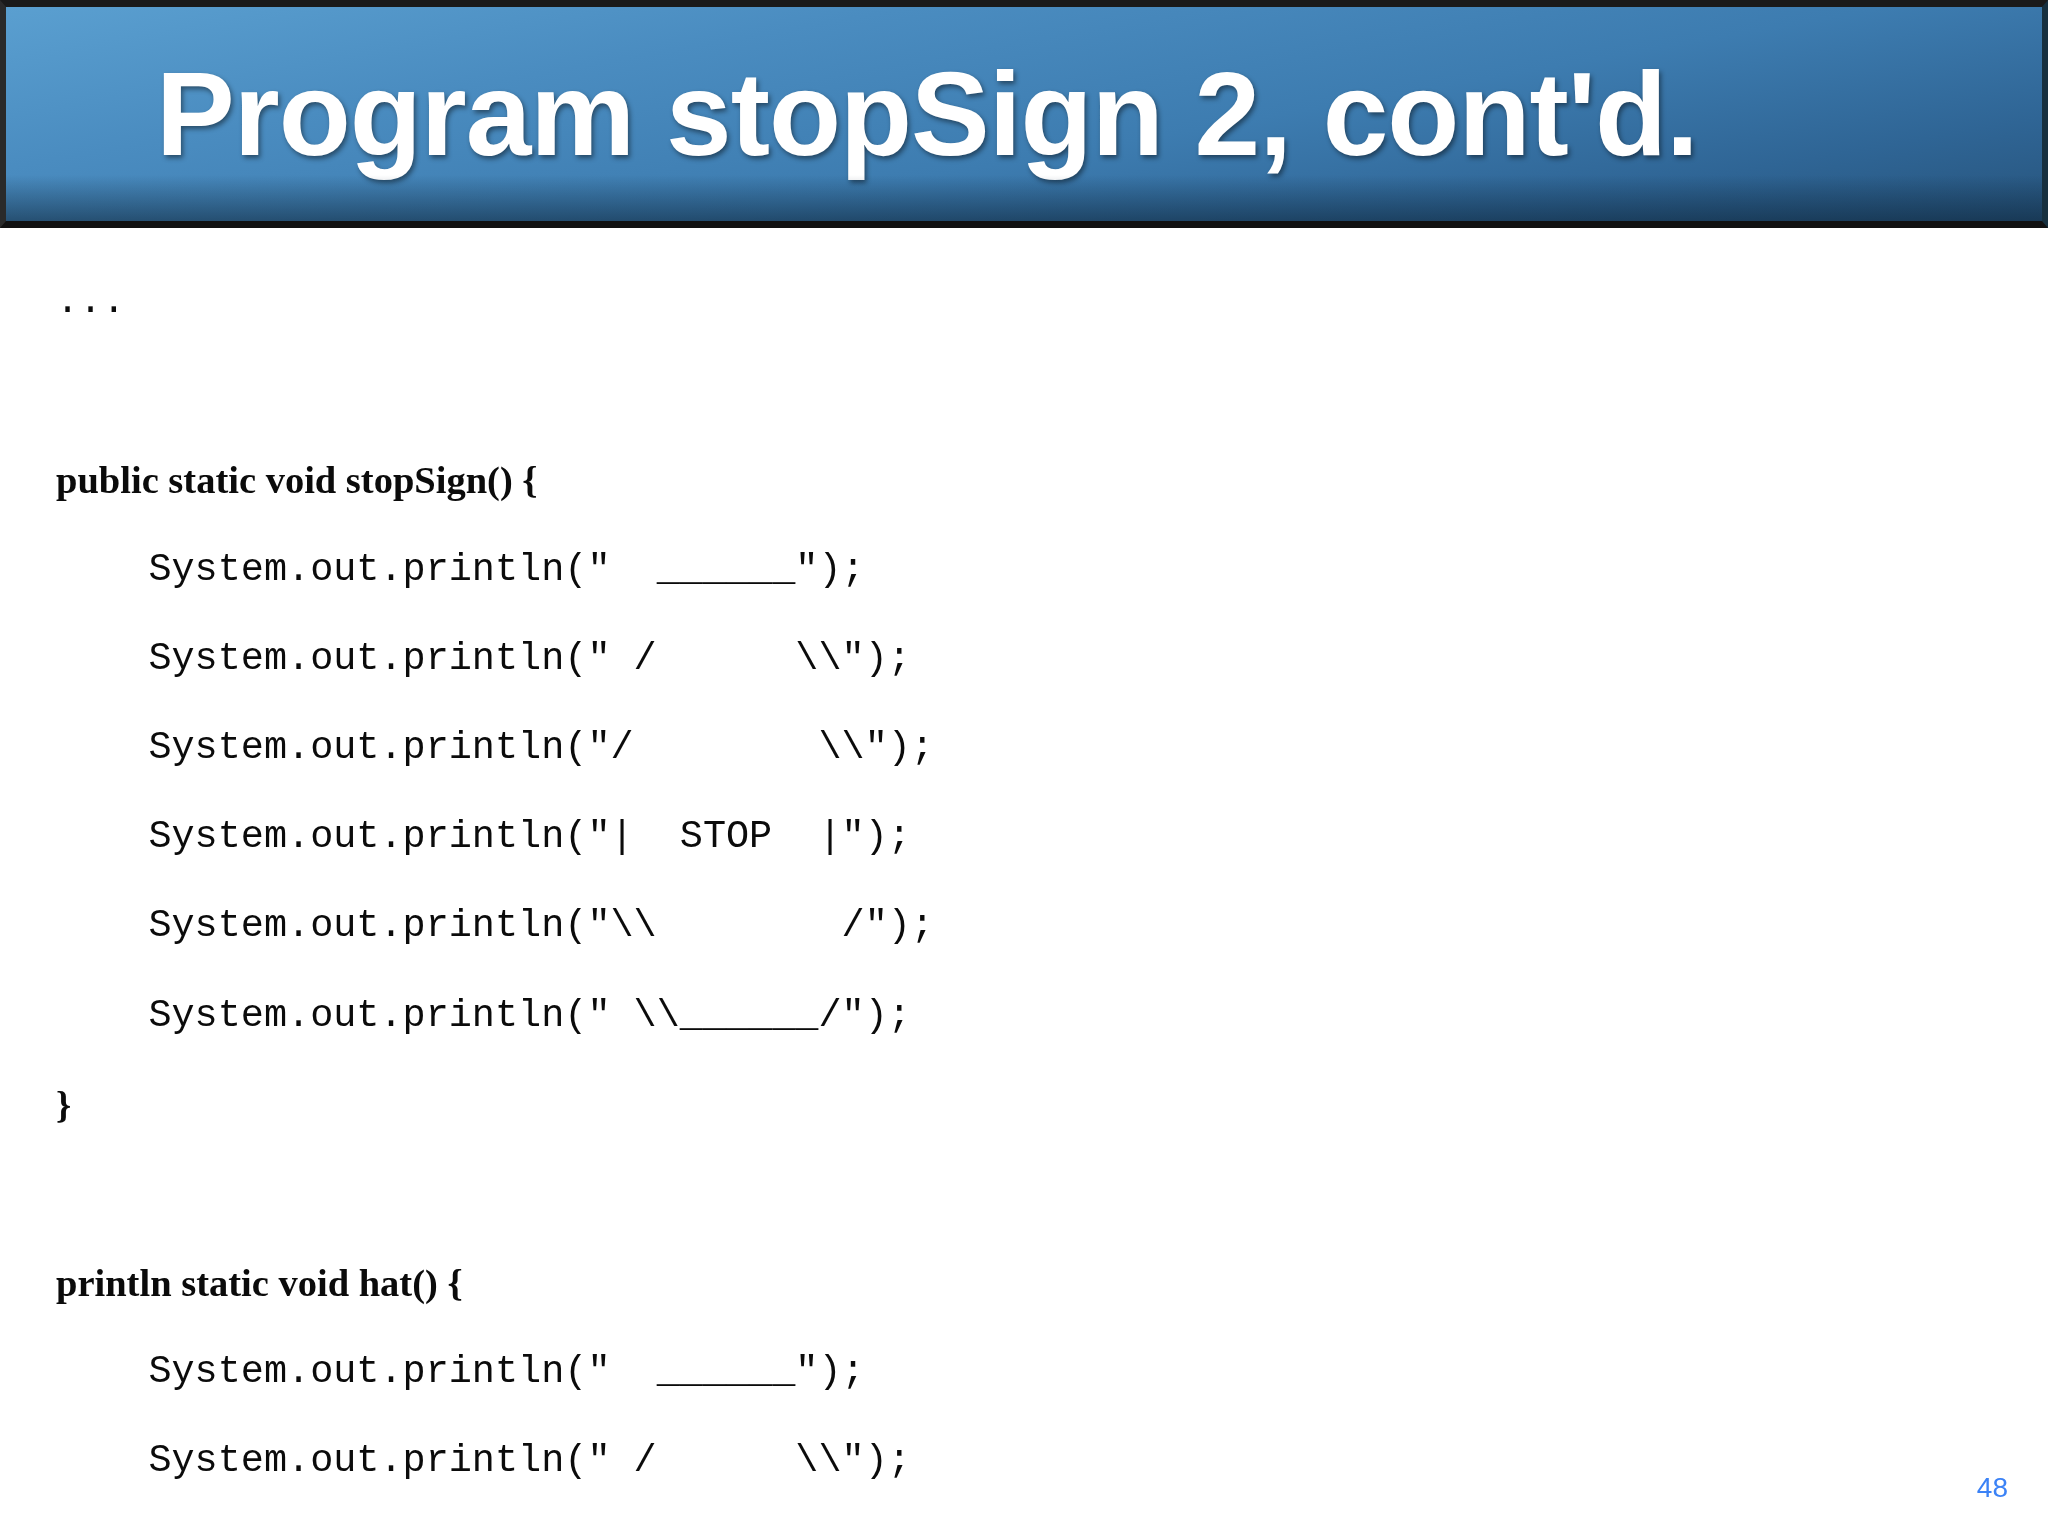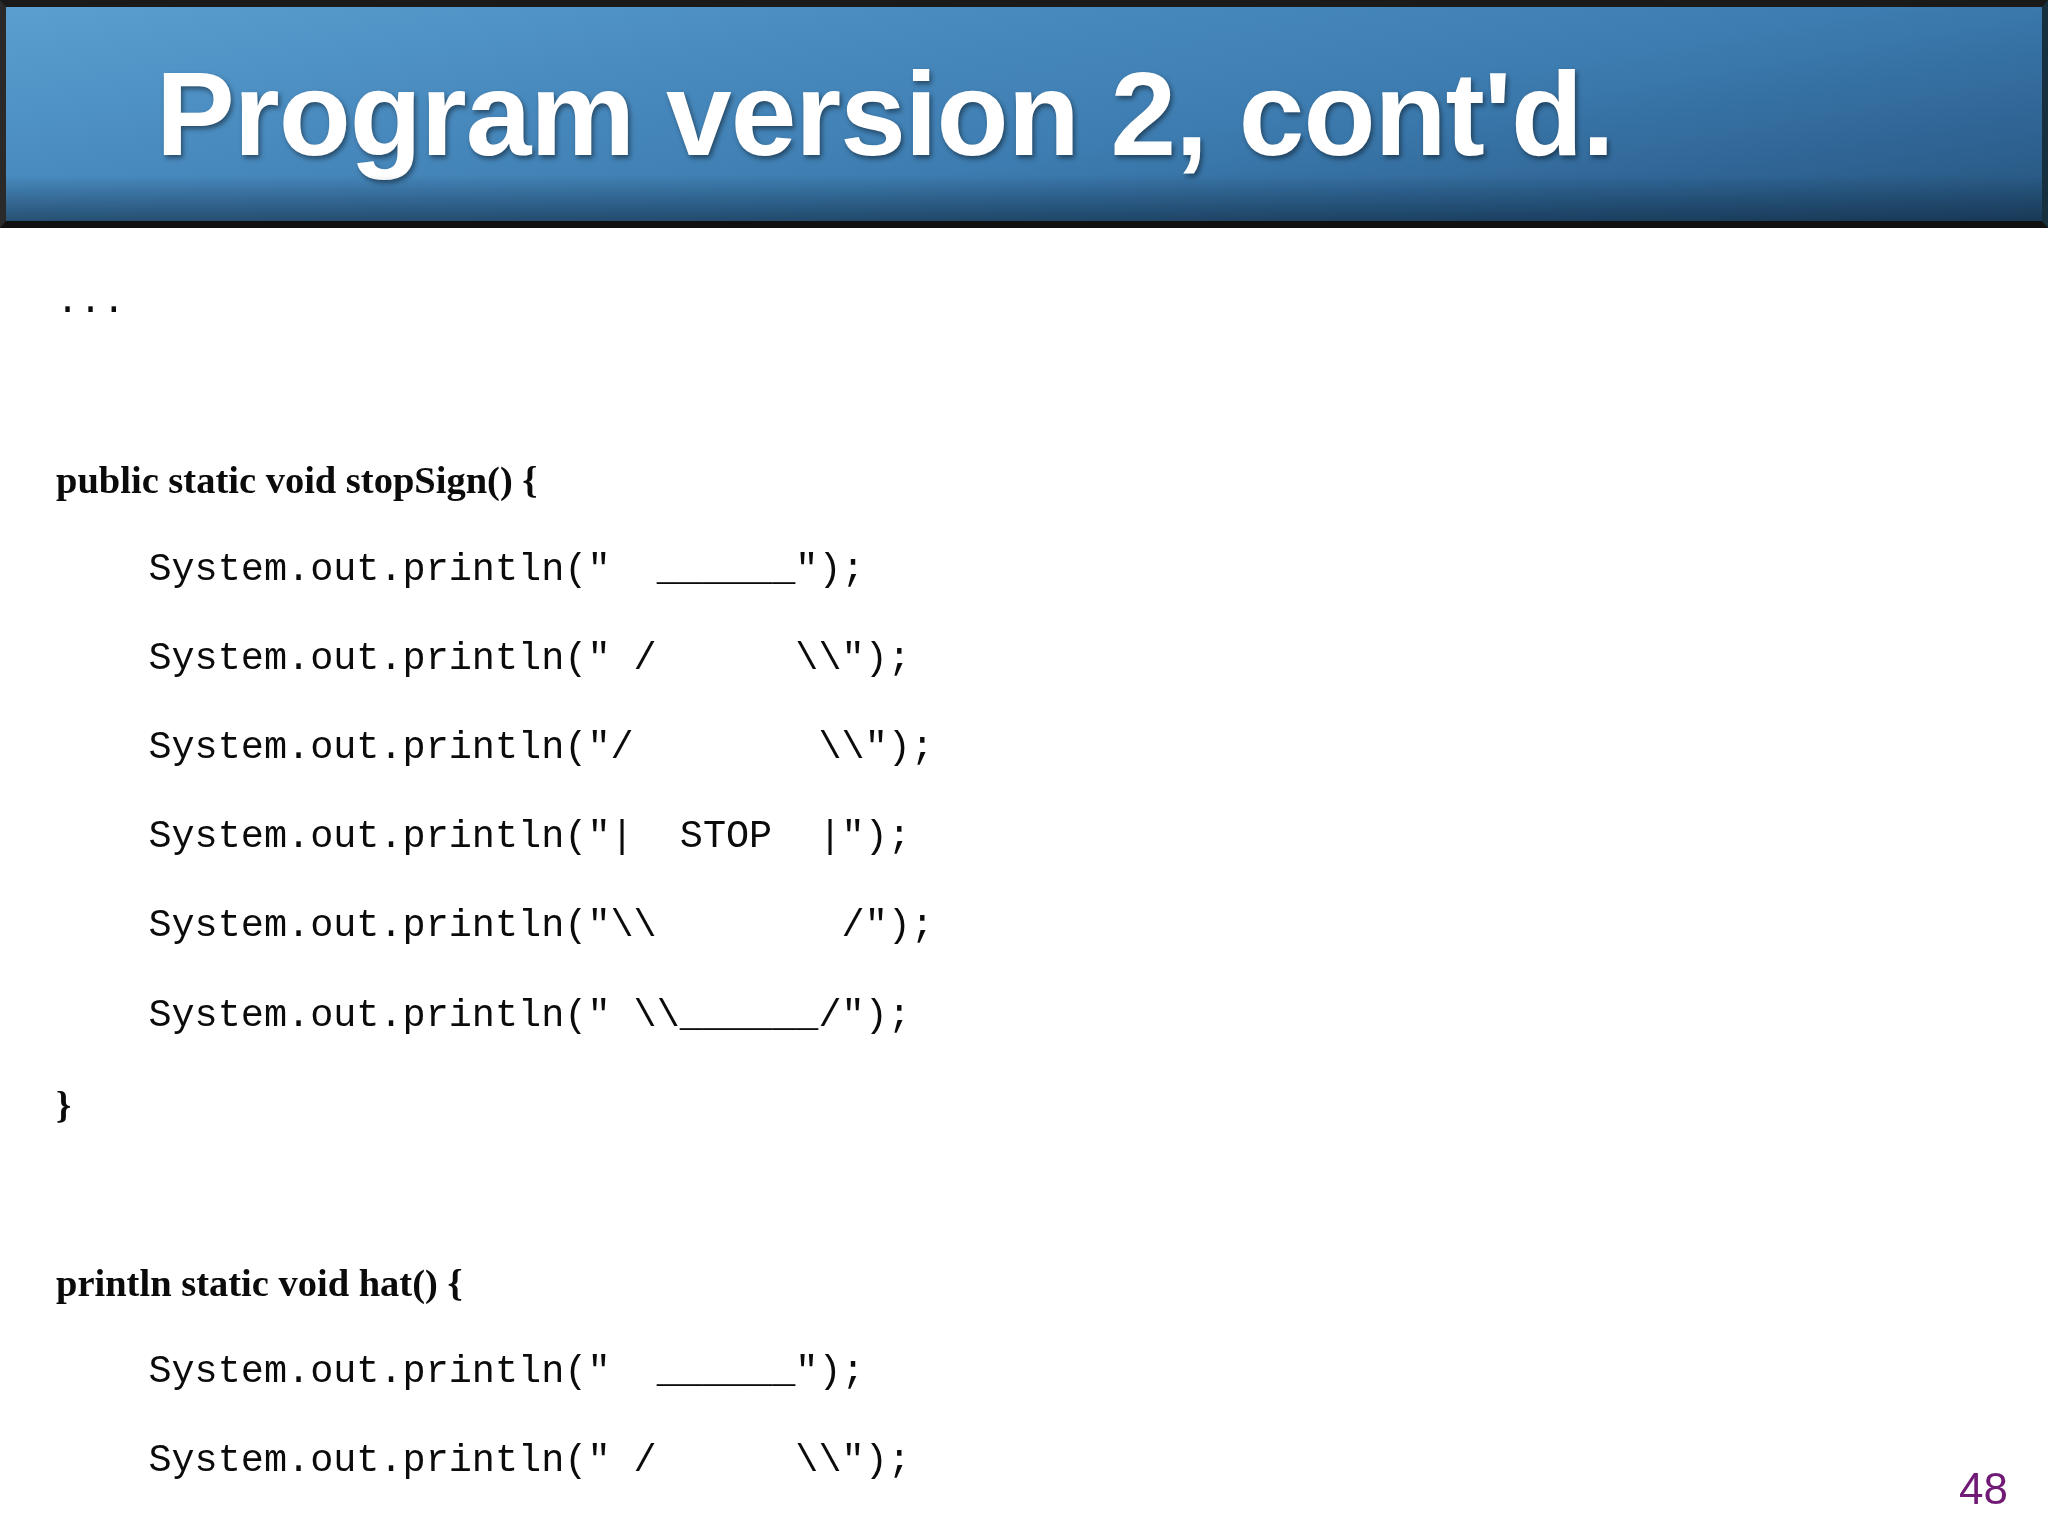--- a/index.html
+++ b/index.html
@@ -93,33 +93,33 @@
     font-family: Liberation Serif, serif;
   }
   .code-line.blank {
     height: 44.6px;
   }
 
   
   .page-number {
     position: absolute;
     right: 40px;
-    bottom: 22px;
+    bottom: 32px;
     font-family: "Liberation Sans", sans-serif;
-    font-size: 44px;
-    color: #701a75;
+    font-size: 28px;
+    color: #3b82f6;
   }
 </style>
 </head>
 <body>
 
 <div class="slide">
 
   <div class="header">
-    <div class="header-title">Program version 2, cont'd.</div>
+    <div class="header-title">Program stopSign 2, cont'd.</div>
   </div>
 
   <div class="code-area">
     <pre class="code-block" id="code-block"><span class="code-line">...</span>
 <span class="code-line blank">&nbsp;</span>
 <span class="code-line bold">public static void stopSign() {</span>
 <span class="code-line">    System.out.println("  ______");</span>
 <span class="code-line">    System.out.println(" /      \\");</span>
 <span class="code-line">    System.out.println("/        \\");</span>
 <span class="code-line">    System.out.println("|  STOP  |");</span>

